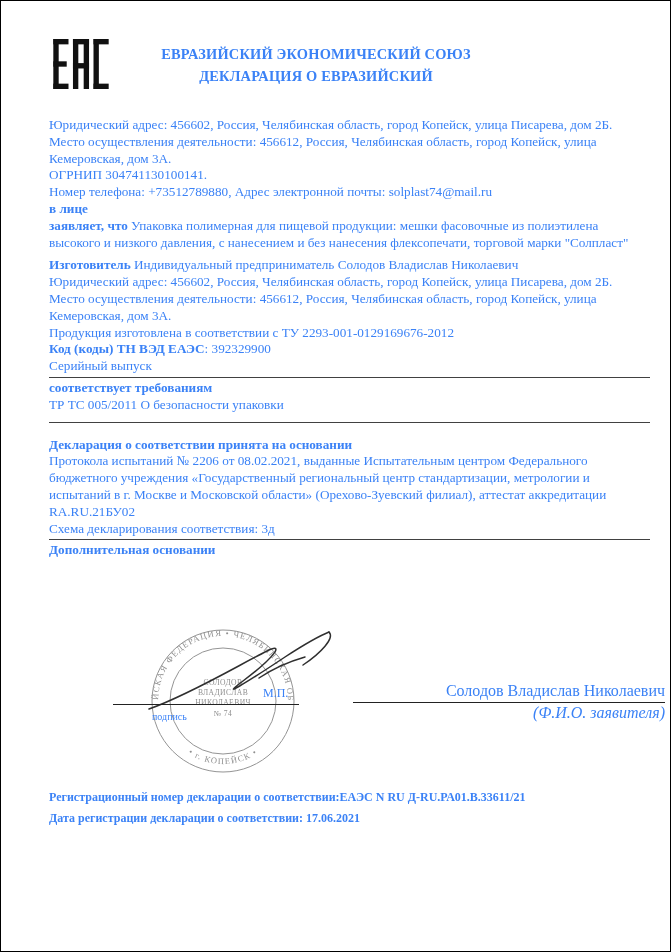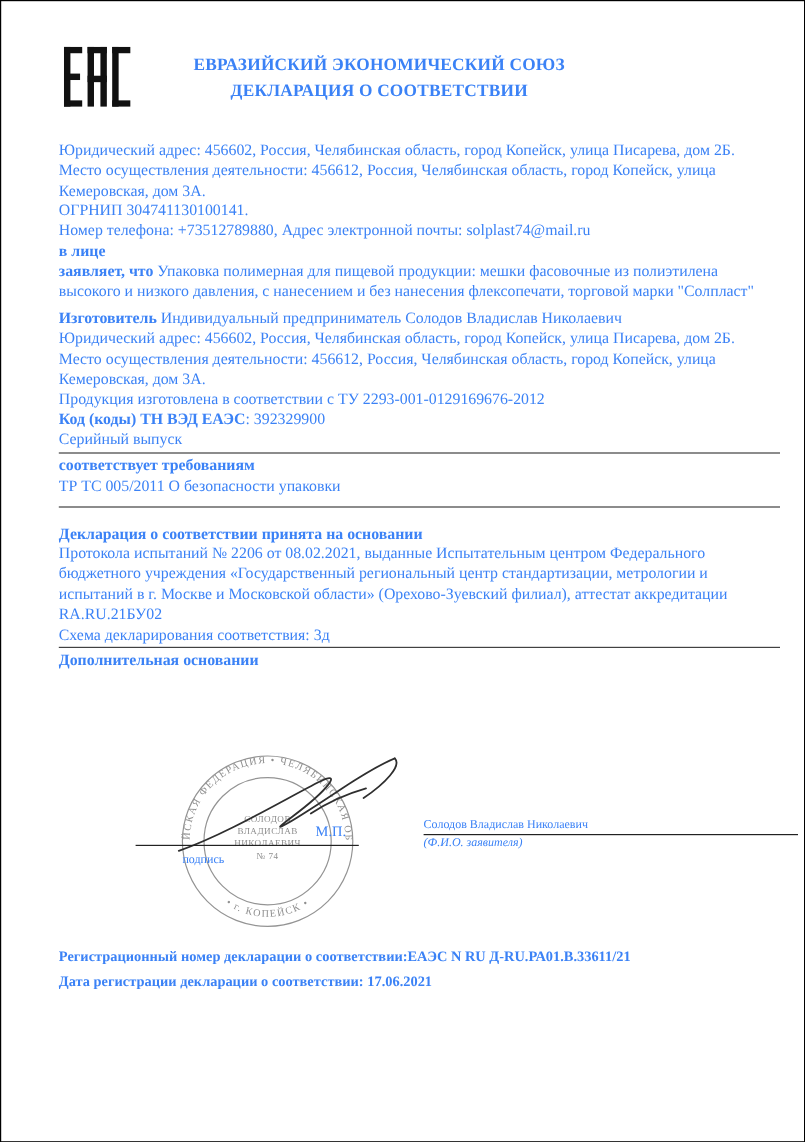--- a/index.html
+++ b/index.html
@@ -21,21 +21,21 @@
   .gap-s{height:6px;}
   .gap-m{height:12px;}
   hr.rule{border:0;border-top:1px solid #414141;margin:2px 0;}
   hr.rule2{border:0;border-top:1px solid #414141;margin:8px 0 2px 0;}
   .validity{margin-top:28px !important;}
   
   #stamp-svg{position:absolute;left:108px;top:622px;}
   #sign-line{position:absolute;left:112px;top:703px;width:186px;border-top:1.4px solid #222;}
   #sign-caption{position:absolute;left:151px;top:710px;font-size:10px;}
   #mp-label{position:absolute;left:262px;top:685px;font-size:12px;}
-  #fio-block{position:absolute;left:352px;top:681px;width:312px;text-align:left;font-size:10px;}
+  #fio-block{position:absolute;left:352px;top:681px;width:312px;text-align:right;font-size:16px;}
   #fio-line{border-top:1.4px solid #222;margin-top:2px;}
   #fio-caption{margin-top:1px;font-style:italic;}
   
   #reg{position:absolute;left:48px;top:762px;font-weight:700;font-size:12px;line-height:20.5px;margin-top:24px;}
   .stamp-ring-text{font-size:8.5px;letter-spacing:1.2px;fill:#8f8f8f;font-family:"Liberation Serif",serif;}
   .stamp-center-text{font-size:7.6px;fill:#8f8f8f;font-family:"Liberation Serif",serif;text-anchor:middle;letter-spacing:.4px;}
 </style>
 </head>
 <body>
 
@@ -55,21 +55,21 @@
       <rect x="22" y="27" width="18" height="6"></rect>
 
       <rect x="45" y="0" width="6" height="56"></rect>
       <rect x="45" y="0" width="17" height="6"></rect>
       <rect x="45" y="50" width="17" height="6"></rect>
     </g>
   </svg>
 
   <div id="titles">
     <div>ЕВРАЗИЙСКИЙ ЭКОНОМИЧЕСКИЙ СОЮЗ</div>
-    <div>ДЕКЛАРАЦИЯ О СООТВЕТСТВИИ</div>
+    <div>ДЕКЛАРАЦИЯ О ЕВРАЗИЙСКИЙ</div>
   </div>
 
   <div id="main">
     <p>Юридический адрес: 456602, Россия, Челябинская область, город Копейск, улица Писарева, дом 2Б.</p>
     <p>Место осуществления деятельности: 456612, Россия, Челябинская область, город Копейск, улица Кемеровская, дом 3А.</p>
     <p>ОГРНИП 304741130100141.</p>
     <p>Номер телефона: +73512789880,  Адрес электронной почты: solplast74@mail.ru</p>
     <p><b>в лице</b></p>
     <p><b>заявляет, что</b> <span>Упаковка полимерная для пищевой продукции: мешки фасовочные из полиэтилена высокого и низкого давления, с нанесением и без нанесения флексопечати, торговой марки "Солпласт"</span></p>
 

